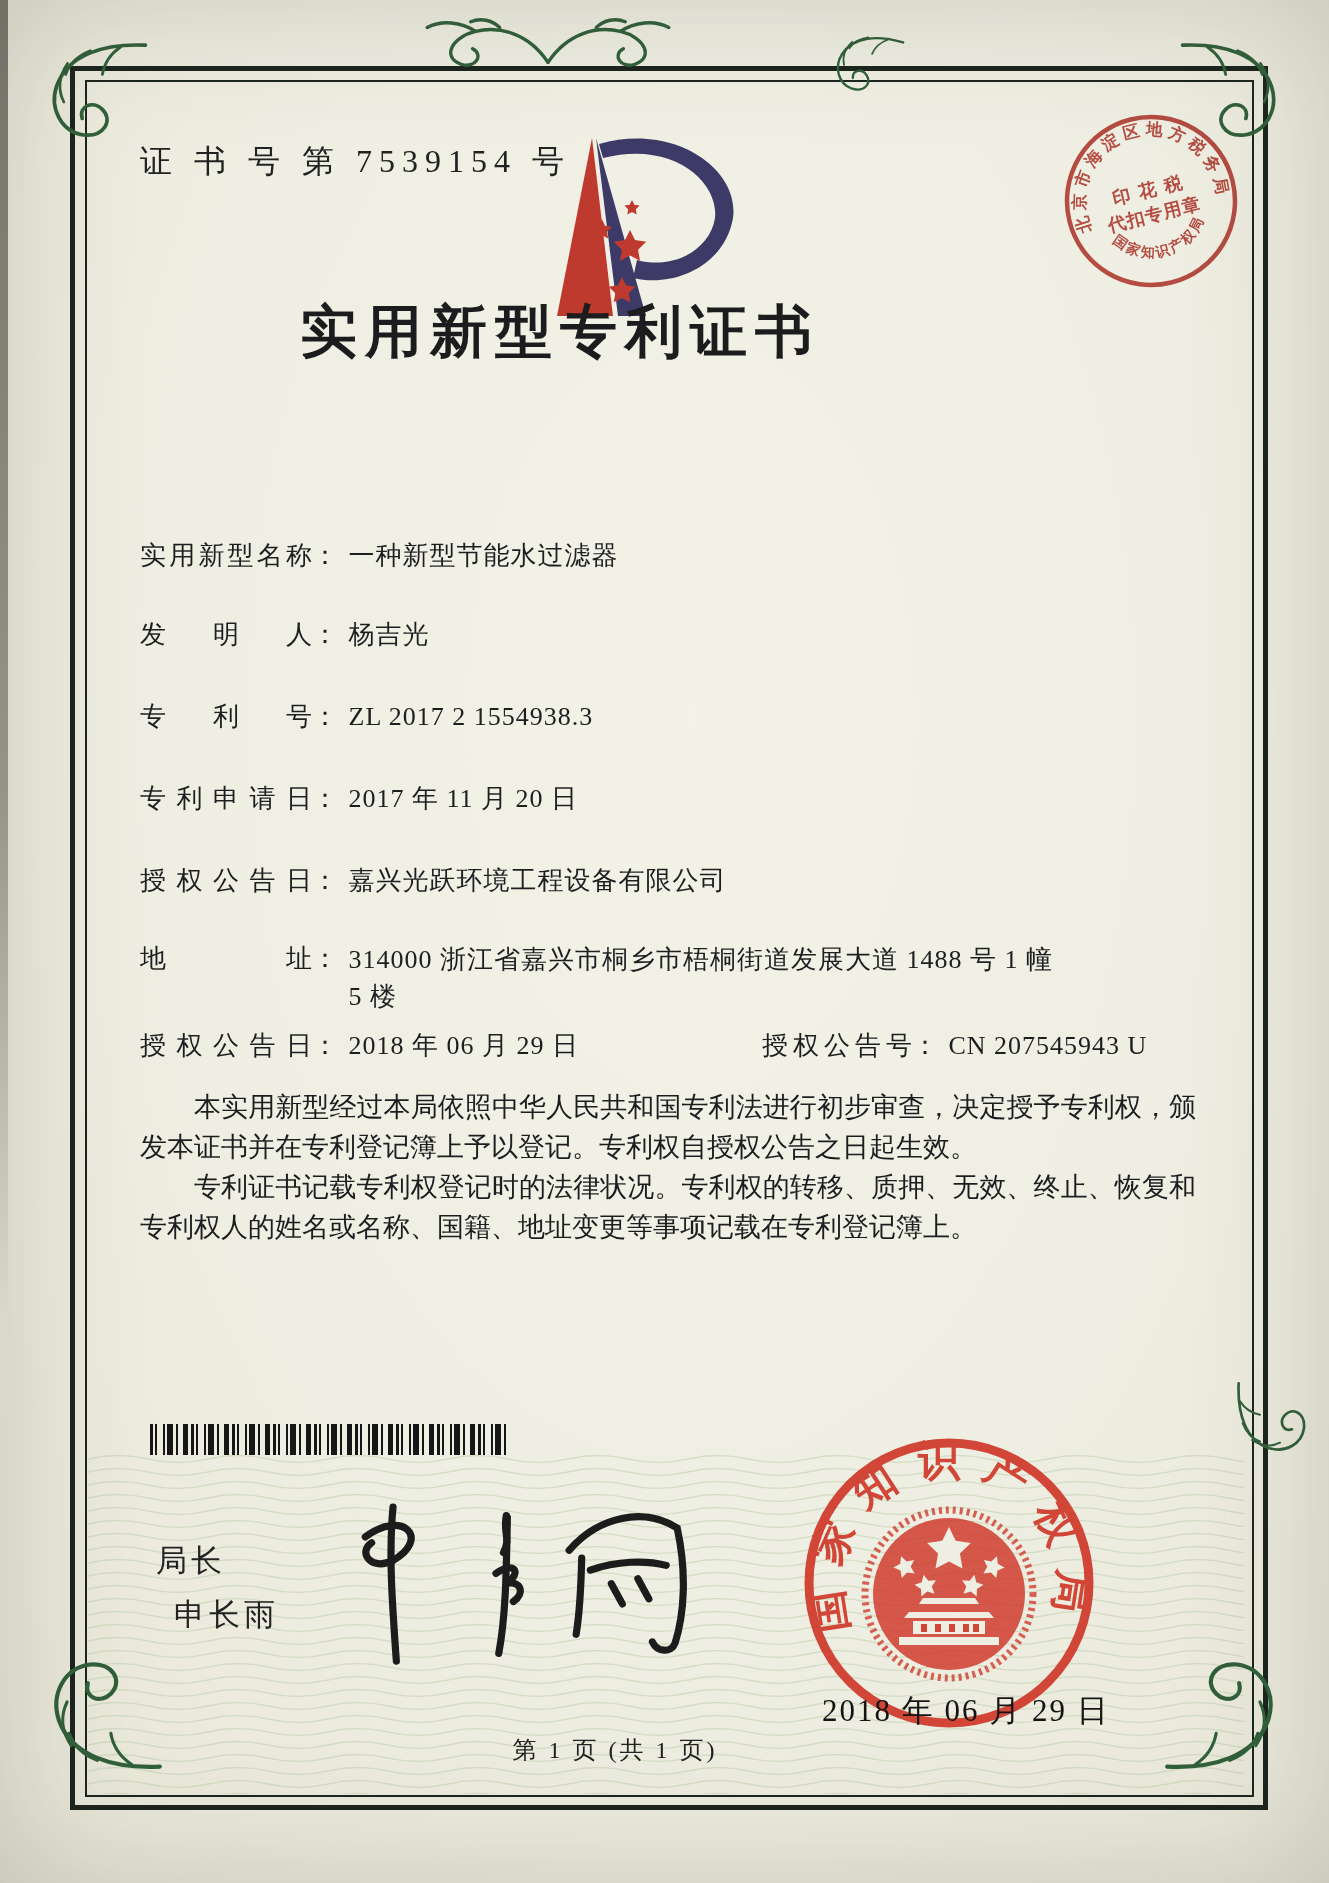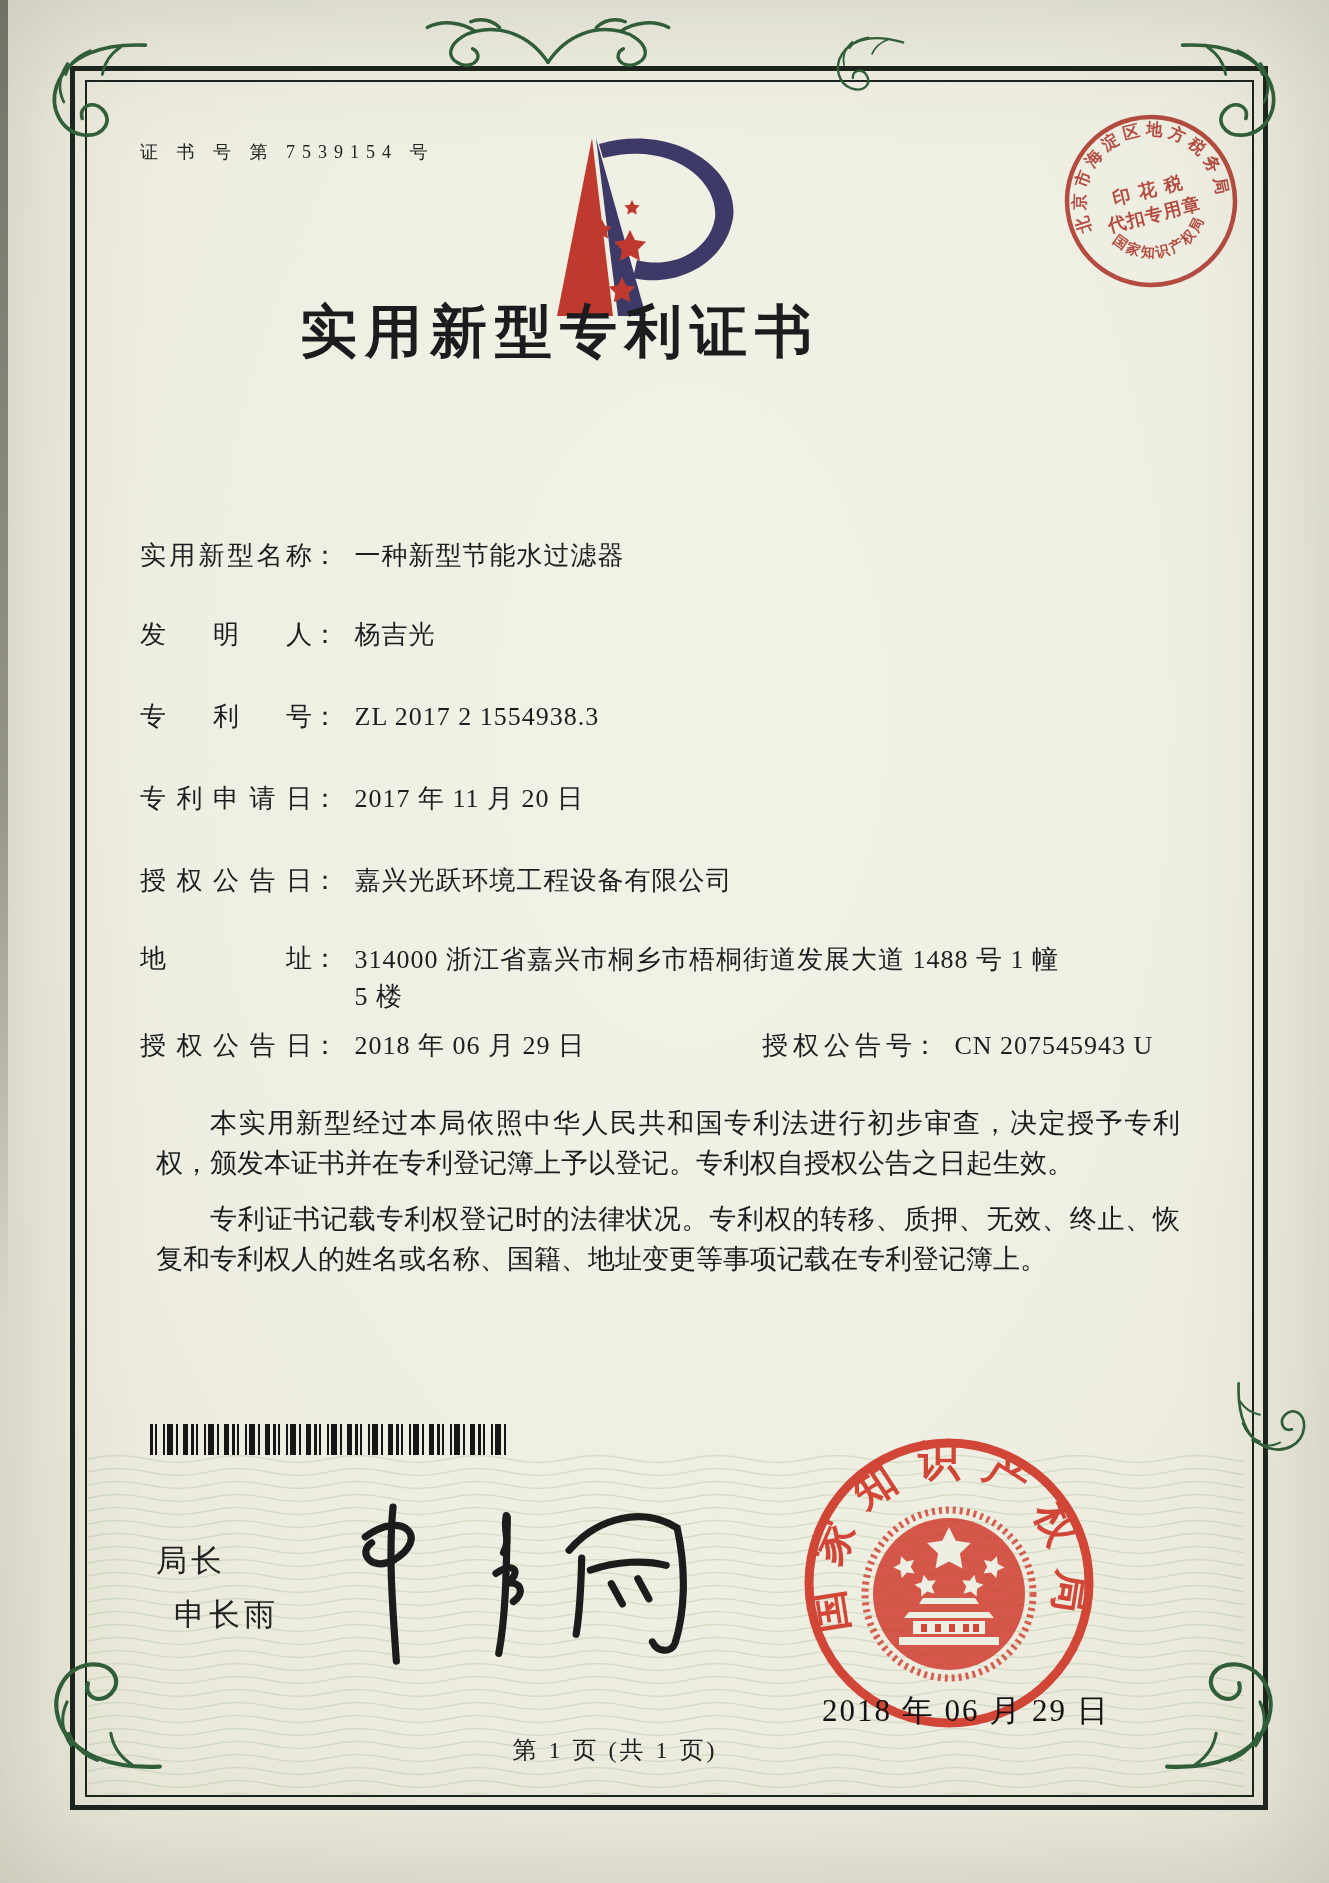--- a/index.html
+++ b/index.html
@@ -5,36 +5,36 @@
   html,body{margin:0;padding:0;}
   body{font-family:"Liberation Serif","DejaVu Serif",serif;background:#d8d6c8;}
   .page{position:relative;width:1329px;height:1883px;overflow:hidden;
         background:radial-gradient(ellipse at 52% 38%, #f3f2e7 0%, #efeee2 55%, #e7e6d8 100%);}
   .photo-edge{position:absolute;left:0;top:0;width:8px;height:70%;
         background:linear-gradient(180deg,#2e2e28 0%, #6a6a5e 60%, rgba(120,120,108,0) 100%);opacity:.6;}
   .vignette{position:absolute;inset:0;pointer-events:none;box-shadow:inset 0 0 140px rgba(70,70,50,.22);}
   .frame-outer{position:absolute;left:70px;top:66px;right:61px;bottom:73px;border:5px solid #1b241d;}
   .frame-inner{position:absolute;left:85px;top:80px;right:75px;bottom:86px;border:2px solid #1b241d;}
   .waves{position:absolute;left:88px;top:1452px;width:1156px;height:342px;opacity:.55;}
-  .cert-no{position:absolute;left:140px;top:140px;font-size:18px;letter-spacing:7px;color:#222;}
+  .cert-no{position:absolute;left:140px;top:140px;font-size:32px;letter-spacing:7px;color:#222;}
   .title{position:absolute;left:140px;top:294px;width:840px;text-align:center;
          font-size:57px;font-weight:600;letter-spacing:8px;color:#1c1c1e;}
   .logo{position:absolute;left:525px;top:130px;width:230px;height:196px;}
   .tax-stamp{position:absolute;left:1056px;top:106px;width:190px;height:190px;
          transform:rotate(-14deg);opacity:.88;}
   .field-row{position:absolute;left:140px;width:1080px;font-size:26px;color:#1e1e20;white-space:nowrap;}
   .flabel{display:inline-block;width:172px;text-align:justify;text-align-last:justify;}
   .flabel-sm{display:inline-block;width:150px;text-align:justify;text-align-last:justify;}
   .fcolon{display:inline-block;width:26px;}
-  .fvalue{margin-left:10px;letter-spacing:1px;}
+  .fvalue{margin-left:4px;letter-spacing:1px;}
   .addr-col{display:inline-block;vertical-align:top;white-space:normal;width:840px;line-height:37px;}
   .grant-right{position:absolute;left:622px;top:0;}
   .paragraphs{position:absolute;left:140px;top:1087px;width:1056px;font-size:27px;
               line-height:40px;color:#1d1d1f;text-align:justify;}
-  .paragraphs p{margin:16px;text-indent:2em;}
+  .paragraphs p{margin:0;text-indent:2em;}
   .barcode{position:absolute;left:150px;top:1424px;width:357px;height:31px;
      background:repeating-linear-gradient(90deg,
        #161616 0 3px, transparent 3px 5px,
        #161616 5px 7px, transparent 7px 13px,
        #161616 13px 15px, transparent 15px 17px,
        #161616 17px 23px, transparent 23px 26px,
        #161616 26px 28px, transparent 28px 33px,
        #161616 33px 38px, transparent 38px 41px);}
   .director-title{position:absolute;left:156px;top:1540px;font-size:31px;letter-spacing:4px;color:#222;}
   .director-name{position:absolute;left:156px;top:1594px;font-size:31px;letter-spacing:4px;color:#222;margin-left:18px;}

